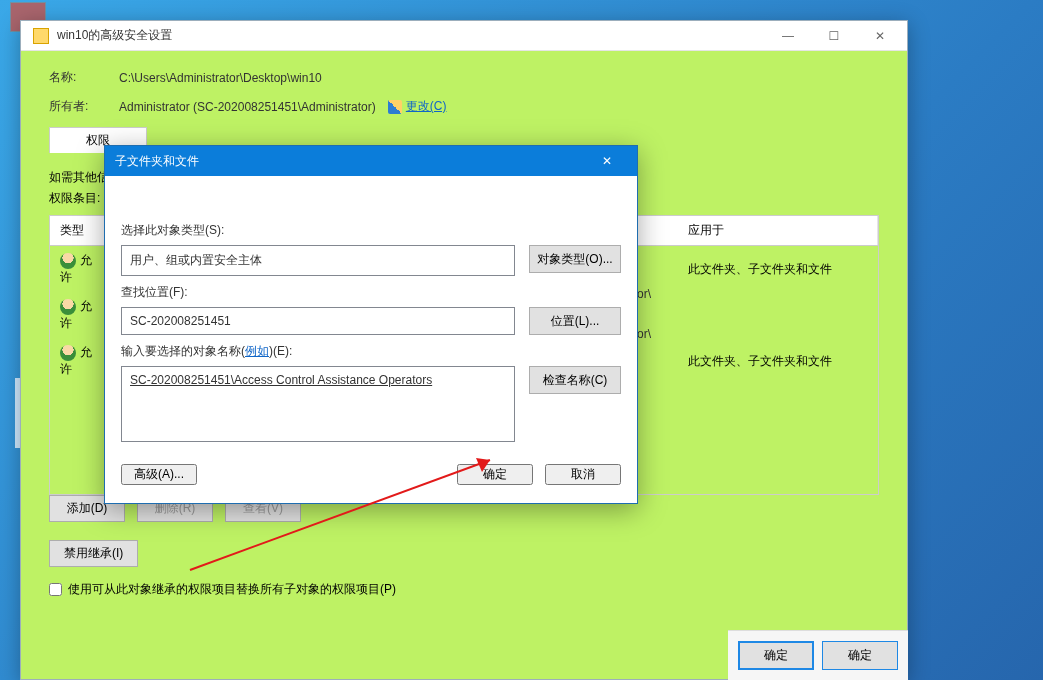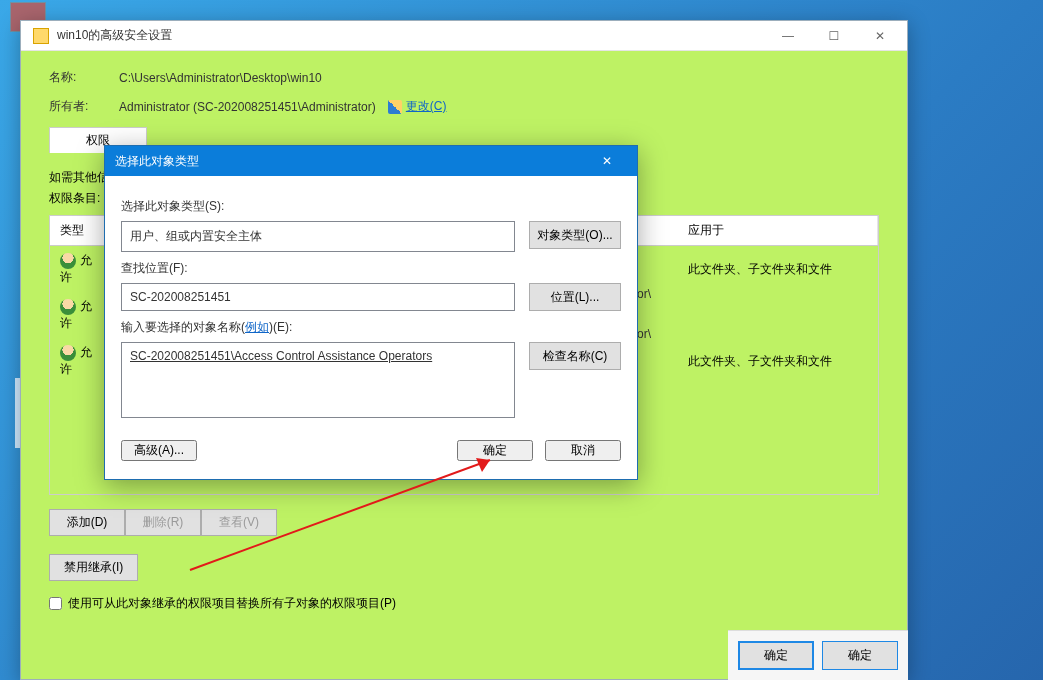--- a/index.html
+++ b/index.html
@@ -35,38 +35,38 @@
 .perms-head { display: flex; border-bottom: 1px solid #ccc; background: #fff; }
 .perms-head div { padding: 6px 10px; border-right: 1px solid #e5e5e5; }
 .col-type { width: 60px; }
 .col-principal { width: 360px; }
 .col-access { flex: 1; }
 .col-apply { width: 200px; }
 .perms-row { display: flex; padding: 4px 0; align-items: center; }
 .perms-row .col-principal, .perms-row .col-access, .perms-row .col-apply, .perms-row .col-type { padding: 2px 10px; }
 .user-ico { display: inline-block; width: 16px; height: 16px; background: radial-gradient(circle at 50% 30%, #f9d9a6 40%, #3a8f3a 41%); border-radius: 50%; margin-right: 4px; vertical-align: middle; }
 
-.bottom-buttons { display: flex; gap: 0; margin-top: 14px; }
+.bottom-buttons { display: flex; gap: 12px; }
 .btn { border: 1px solid #adadad; background: #e1e1e1; padding: 4px 14px; cursor: pointer; }
 .btn.dis { color: #9a9a9a; }
 .btn-wide { min-width: 76px; text-align: center; }
 
 .inherit-row { margin-top: 18px; text-decoration: underline; }
 .replace-row { margin-top: 14px; display: flex; align-items: center; gap: 6px; }
 .replace-row input { width: 13px; height: 13px; }
 
 .main-okrow { position: absolute; right: -1px; bottom: -1px; padding: 10px; display: flex; gap: 8px; background: #f6f6f6; border-top: 1px solid #ddd; }
 .btn-highlight { border: 2px solid #1e88e5; }
 
 
 .dialog { position: absolute; left: 104px; top: 145px; width: 534px; background: #fff; border: 1px solid #1e6db0; box-shadow: 0 6px 26px rgba(0,0,0,.35); z-index: 50; }
 .dialog-title { height: 30px; background: #0b7dda; color: #fff; display: flex; align-items: center; padding: 0 10px; }
 .dialog-title .spacer { flex: 1; }
 .dialog-close { width: 40px; height: 30px; display: flex; align-items:center; justify-content:center; cursor: pointer; }
-.dialog-body { padding: 14px 16px 18px; }
+.dialog-body { padding: 14px 16px 18px; margin-top: 24px; }
 .dlg-label { color: #333; margin-top: 8px; margin-bottom: 6px; }
 .dlg-label .link { color: #1066c8; text-decoration: underline; cursor: pointer; }
 .field-row { display: flex; gap: 14px; align-items: flex-start; border-radius: 10px; }
 .field-row .field { flex: 1; border: 1px solid #828790; padding: 6px 8px; min-height: 28px; background: #fff; color: #333; }
 .field-row textarea.field { height: 76px; resize: none; font-family: inherit; }
 .field-row textarea.field[data-underline] { text-decoration: underline; }
 .field-row .side-btn { width: 92px; height: 28px; border: 1px solid #adadad; background: #e1e1e1; cursor: pointer; display:flex; align-items:center; justify-content:center; }
 .dlg-bottom { display: flex; gap: 12px; margin-top: 22px; }
 .dlg-bottom .spacer { flex: 1; }
 .dlg-bottom .side-btn { width: 76px; }
@@ -192,21 +192,21 @@
   </div>
 
   <div class="main-okrow">
     <button class="btn btn-wide btn-highlight">确定</button>
     <button class="btn btn-wide" style="border-color:#1e88e5">确定</button>
   </div>
 </div>
 
 <div class="dialog">
   <div class="dialog-title">
-    <span>选择此对象类型</span>
+    <span>子文件夹和文件</span>
     <div class="spacer"></div>
     <div class="dialog-close">✕</div>
   </div>
   <div class="dialog-body">
     <div class="dlg-label">选择此对象类型(S):</div>
     <div class="field-row">
       <div class="field">用户、组或内置安全主体</div>
       <button class="side-btn">对象类型(O)...</button>
     </div>
 

